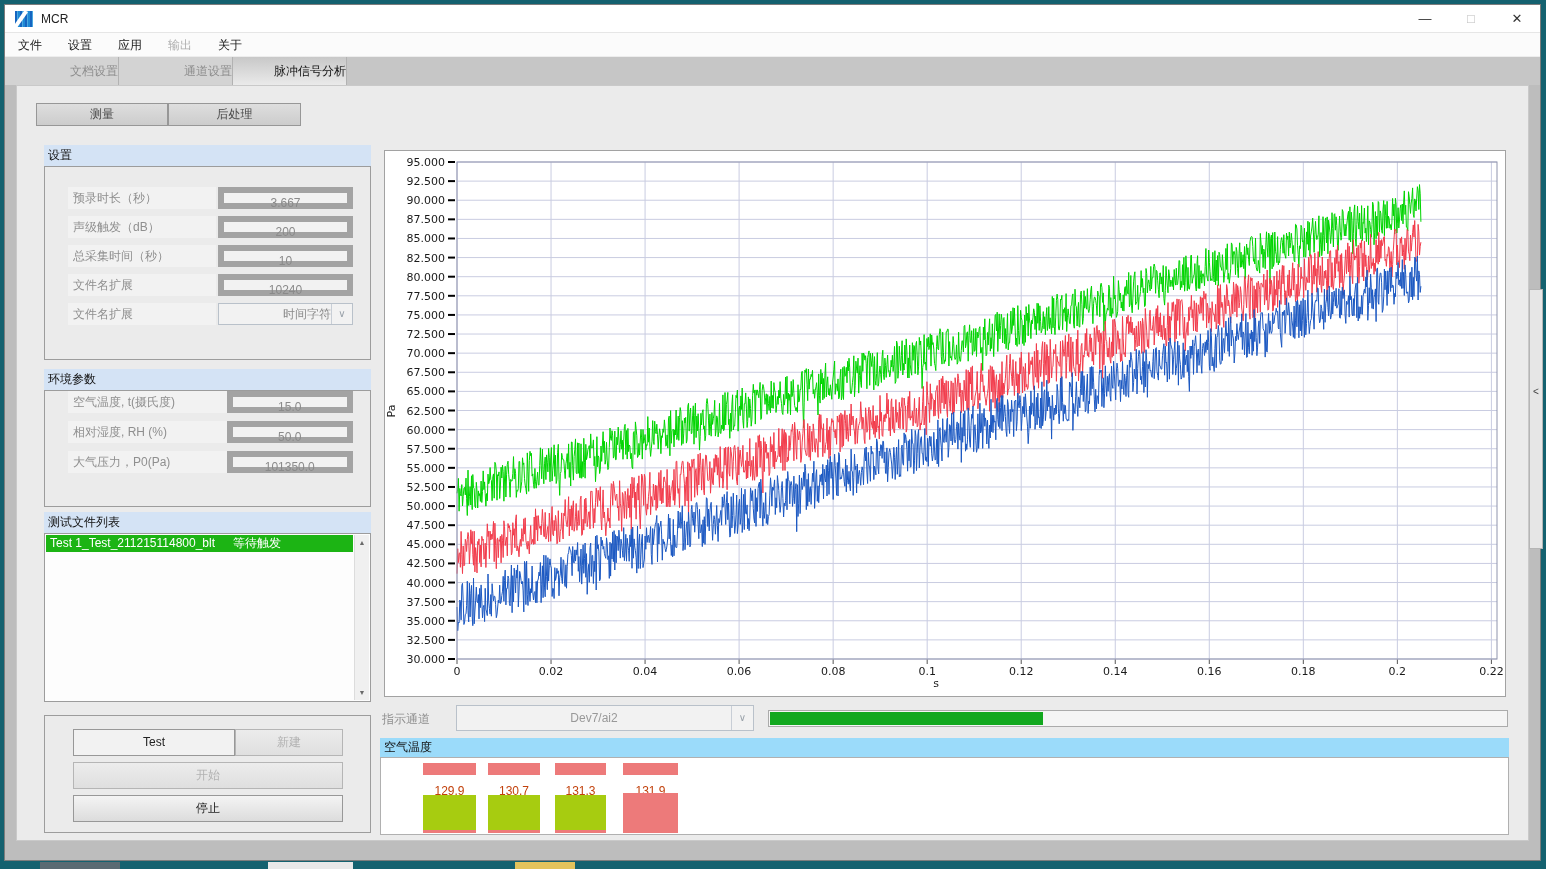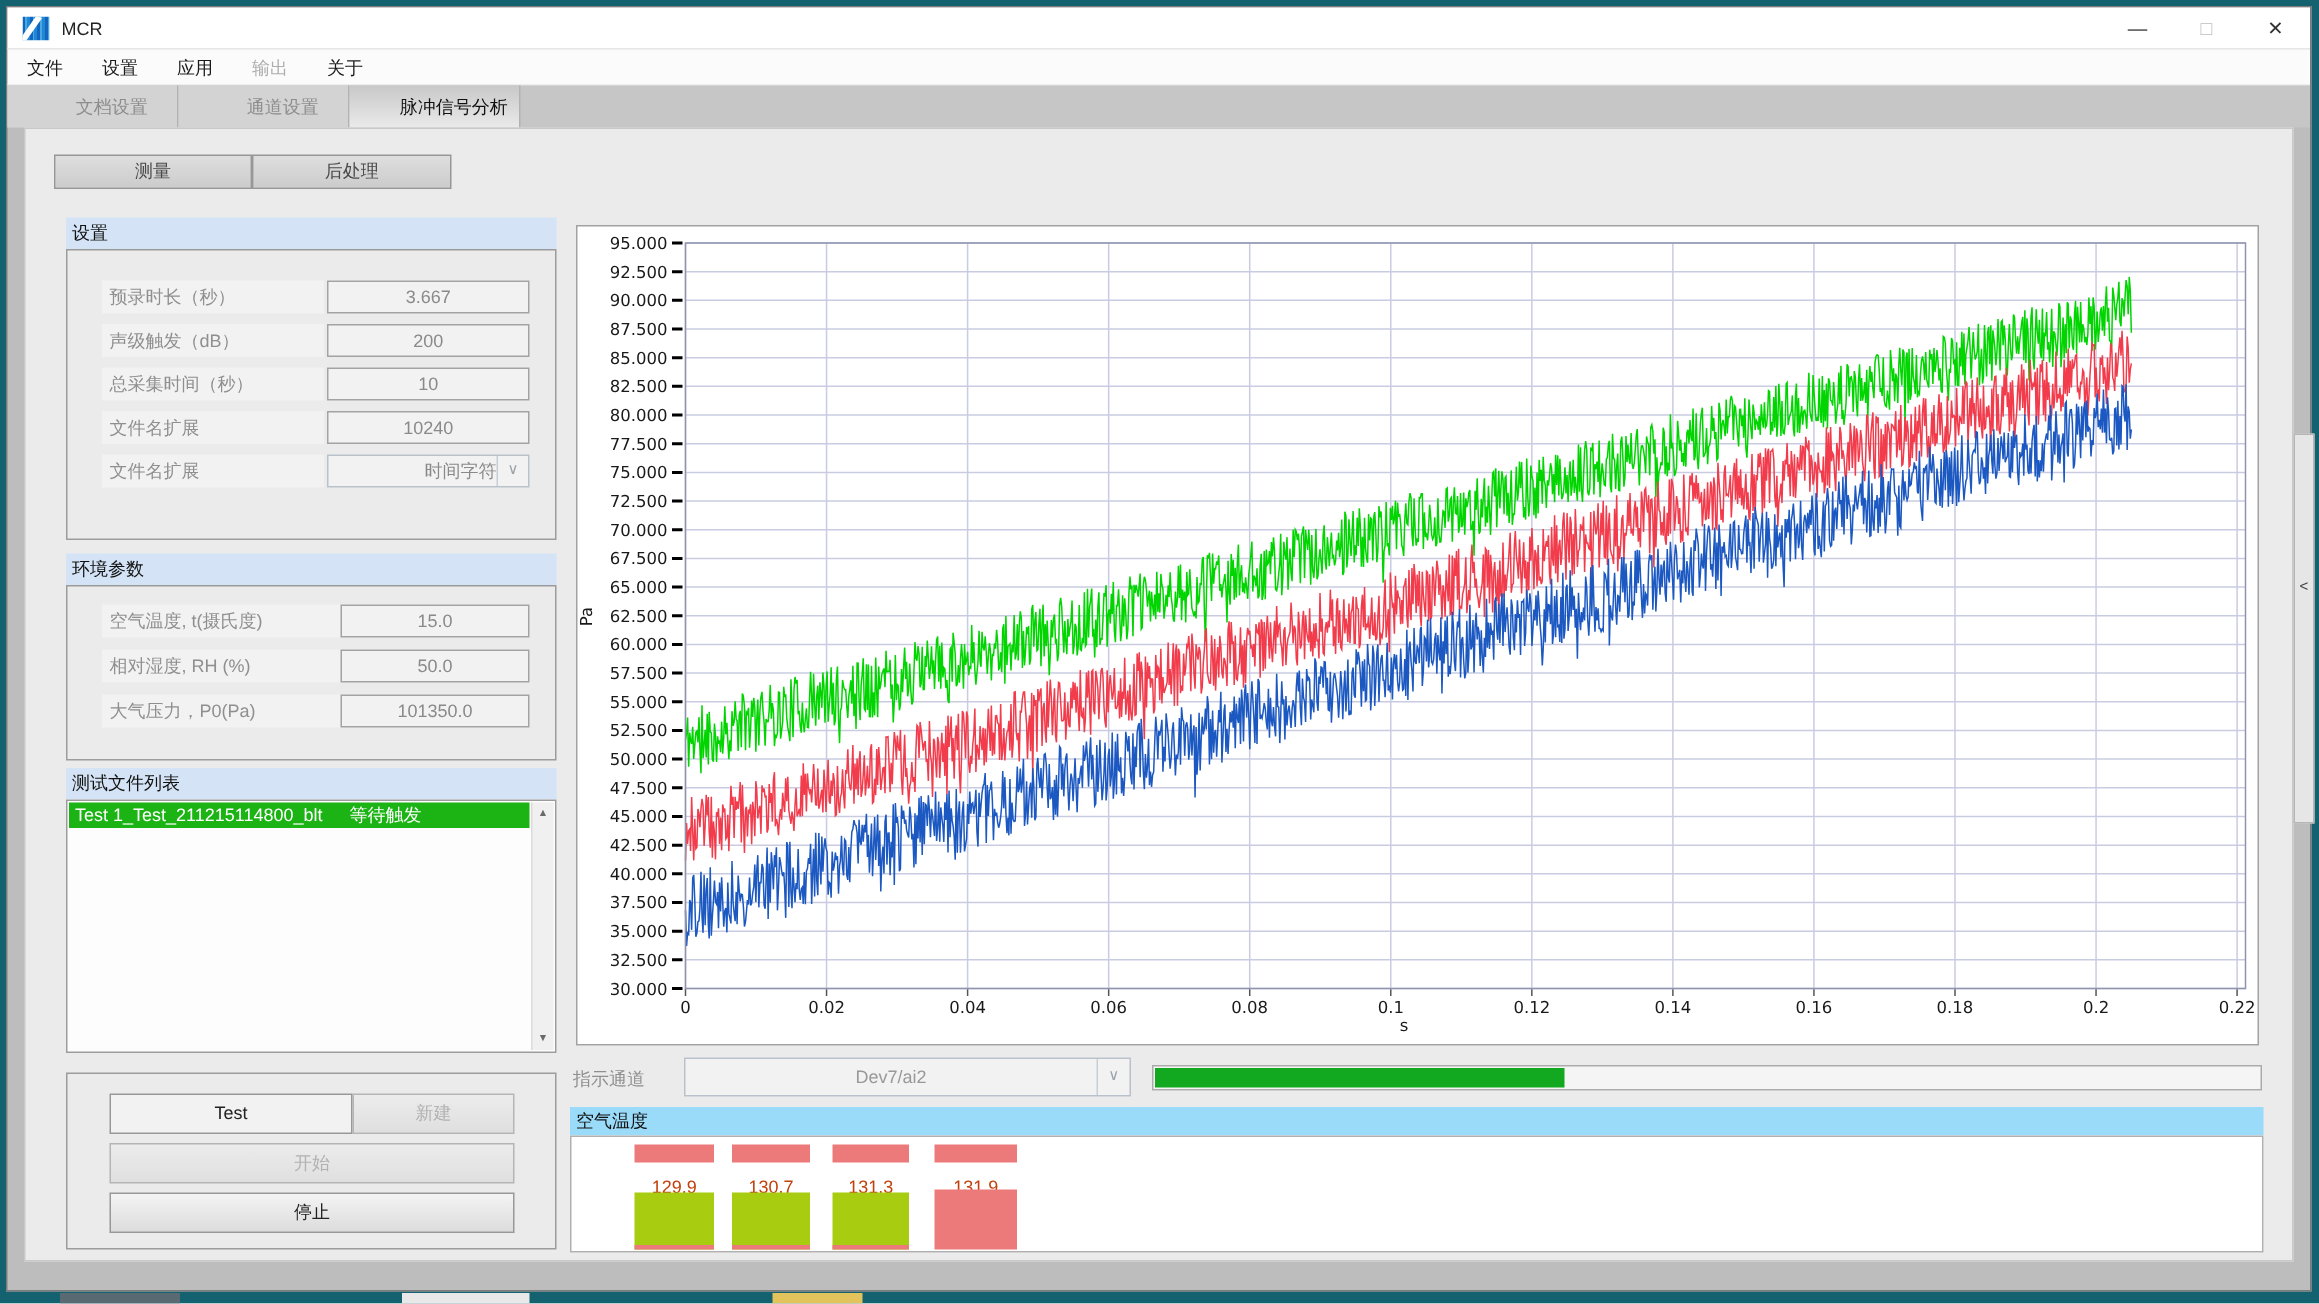--- a/index.html
+++ b/index.html
@@ -14,30 +14,30 @@
     clip-path:polygon(0 0,100% 0,100% 100%,0 100%)}
   #appicon:after{content:"";position:absolute;left:3px;top:-2px;width:4px;height:22px;background:#fff;transform:rotate(35deg)}
   #apptitle{position:absolute;left:36px;top:7px;font-size:12px;color:#222}
   .wctl{position:absolute;top:0;width:46px;height:28px;text-align:center;line-height:28px;font-size:13px;color:#333;cursor:default}
   
   #menubar{position:absolute;left:0;top:28px;width:100%;height:24px;background:#fbfbfb;display:flex;align-items:center;border-bottom:1px solid #ededed}
   .menu-item{padding:0 13px;height:24px;line-height:24px;color:#1a1a1a}
   .menu-item.disabled{color:#aeaeae}
   
   #tabstrip{position:absolute;left:0;top:52px;width:100%;height:28px;background:#c6c6c6;display:flex}
-  .tab{width:114px;height:28px;line-height:28px;text-align:center;padding-left:26px;background:#d3d3d3;color:#8d8d8d;border-right:1px solid #b2b2b2}
+  .tab{width:114px;height:28px;line-height:28px;text-align:right;padding-left:26px;background:#d3d3d3;color:#8d8d8d;border-right:1px solid #b2b2b2}
   .tab.active{background:linear-gradient(#c8c8c8,#eaeaea);color:#111}
   
   #content{position:absolute;left:11px;top:80px;width:1513px;height:756px;background:#ebebeb;border:1px solid #c9c9c9}
   .hdr{position:absolute;height:21px;line-height:21px;padding-left:4px;background:#d4e3f5;color:#111}
   .box{position:absolute;border:1px solid #9c9c9c;background:transparent}
   .subtab{position:absolute;height:23px;line-height:21px;text-align:center;background:linear-gradient(#dedede,#cccccc);border:1px solid #979797;color:#4a4a4a}
   .frow{display:flex;align-items:center;height:22px}
   .flabel{height:22px;line-height:22px;background:#f2f2f2;color:#8f8f8f;padding-left:5px;white-space:nowrap;overflow:hidden}
-  .finput{height:22px;line-height:20px;width:135px;background:#f2f2f2;border:1px solid #a3a3a3;color:#8a8a8a;text-align:center;margin-left:auto;margin-right:17px}
+  .finput{height:22px;line-height:20px;width:135px;background:#f2f2f2;border:6px solid #a3a3a3;color:#8a8a8a;text-align:center;margin-left:auto;margin-right:17px}
   .fselect{height:22px;width:135px;background:#f2f2f2;border:1px solid #b9c1ca;color:#8a8a8a;display:flex;margin-left:auto;margin-right:17px}
   .fselect .val{flex:1;text-align:right;line-height:20px}
   .fselect .chev{width:21px;border-left:1px solid #c8ced6;text-align:center;line-height:20px;color:#9aa2aa;font-size:10px}
   .btn{position:absolute;border:1px solid #989898;background:linear-gradient(#f4f4f4,#dcdcdc);text-align:center;color:#222}
   .btn.disabled{color:#b2b2b2;background:linear-gradient(#ececec,#dfdfdf);border-color:#b5b5b5}
   #filelist{position:absolute;background:#fdfdfd;border:1px solid #9c9c9c}
   .litem{height:17px;line-height:17px;color:#fff;display:flex;padding-left:4px;font-size:12px;white-space:nowrap}
   .litem .st{margin-left:18px}
   #fl-scroll{position:absolute;right:1px;top:1px;width:15px;background:#f0f0f0;border-left:1px solid #dcdcdc}
   .scr-arrow{position:absolute;left:0;width:14px;height:15px;text-align:center;font-size:7px;line-height:15px;color:#6a6a6a}
@@ -114,21 +114,21 @@
               <div class="fselect">
                 <span class="val">时间字符</span>
                 <span class="chev">∨</span>
               </div>
             </div>
           </div>
       </div>
 
       <div class="hdr" style="left:27px;top:283px;width:327px">环境参数</div>
       <div class="box" style="left:27px;top:304px;width:327px;height:117px">
-        <div id="env-fields" style="padding-top:12px;display:flex;flex-direction:column;gap:8px">
+        <div id="env-fields" style="display:flex;flex-direction:column;gap:8px">
             <div class="frow">
               <div class="flabel" style="width: 170px; margin-left: 23px;">空气温度, t(摄氏度)</div>
               <div class="finput">15.0</div>
             </div>
             <div class="frow">
               <div class="flabel" style="width: 170px; margin-left: 23px;">相对湿度, RH (%)</div>
               <div class="finput">50.0</div>
             </div>
             <div class="frow">
               <div class="flabel" style="width: 170px; margin-left: 23px;">大气压力，P0(Pa)</div>

